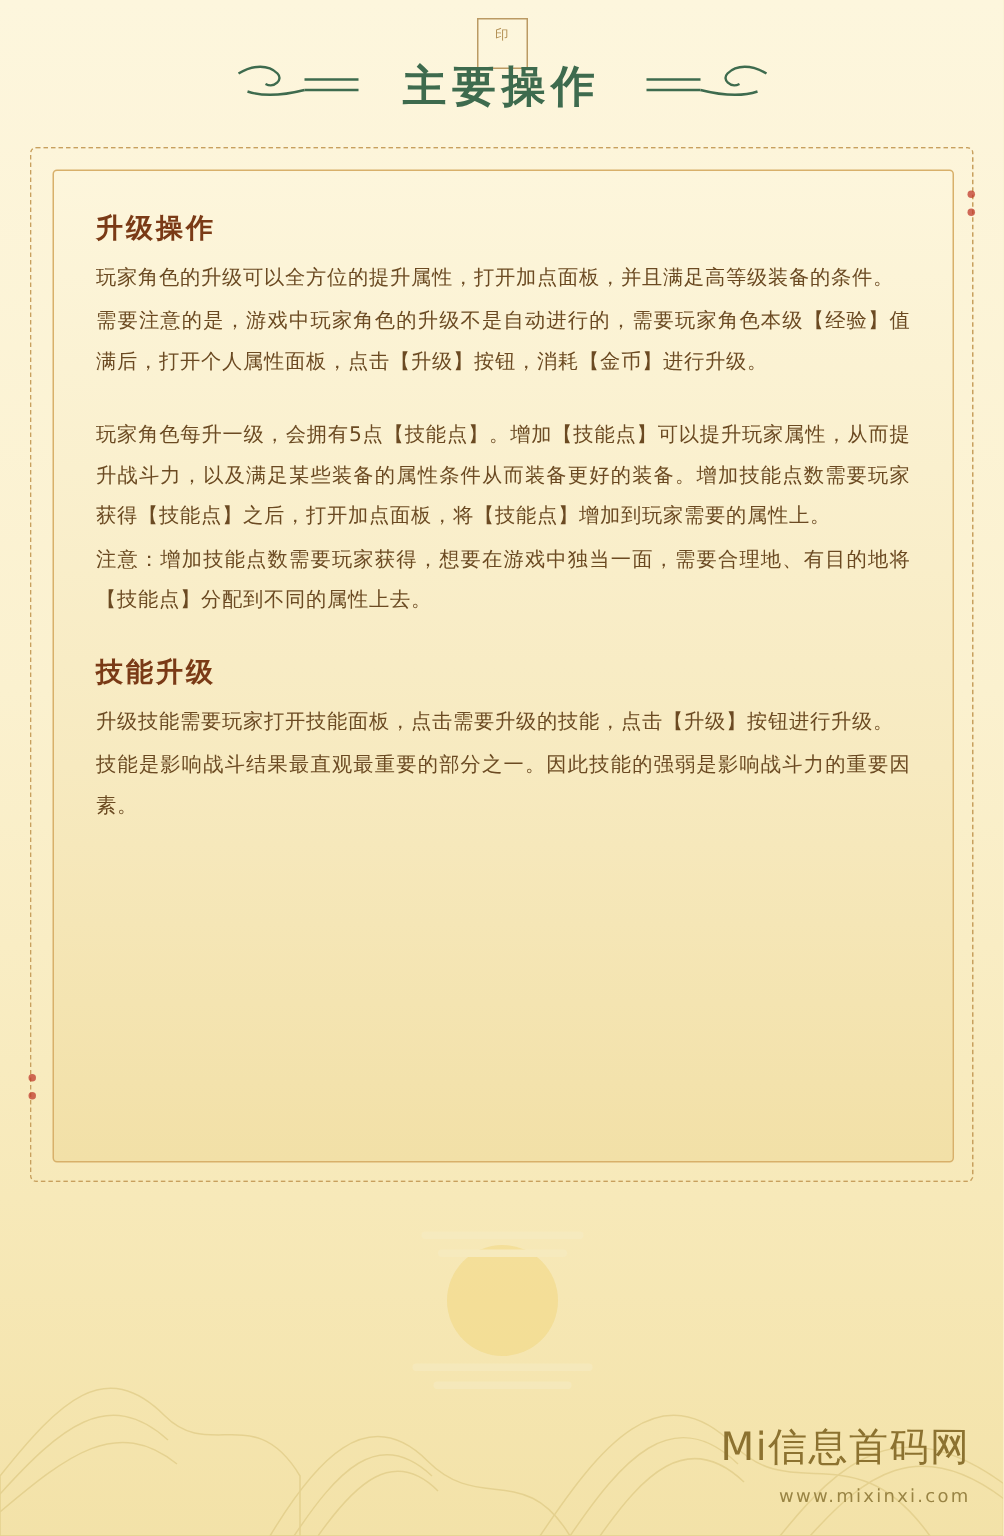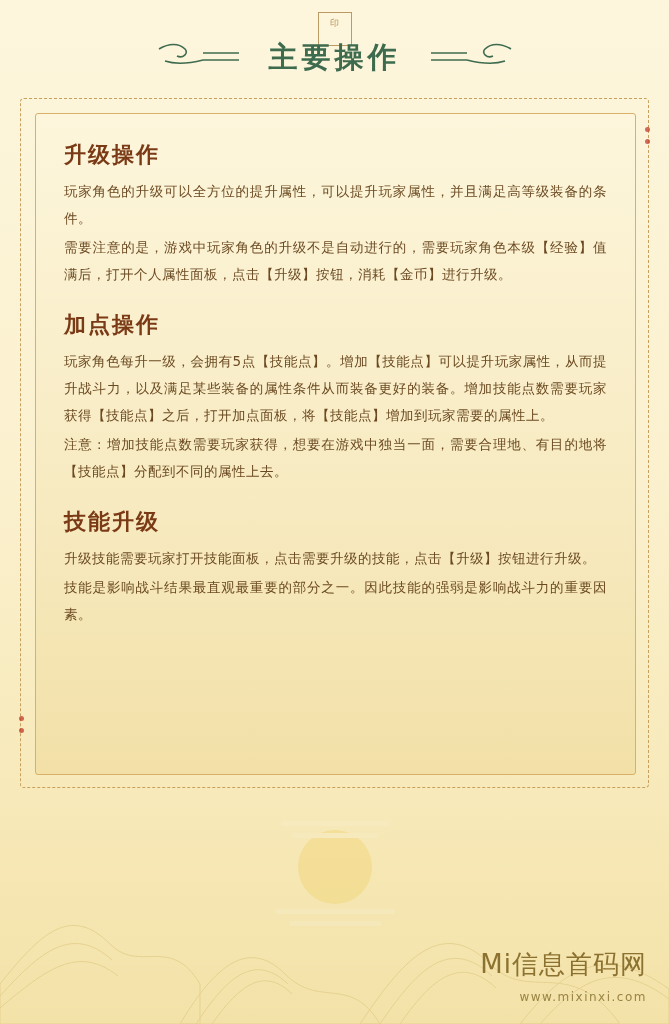--- a/index.html
+++ b/index.html
@@ -131,21 +131,21 @@
     position: absolute;
     width: 5px;
     height: 5px;
     border-radius: 50%;
     background: #c0392b;
     opacity: .75;
   }
 
   h2.section-title {
     font-family: "DejaVu Serif", serif;
-    font-size: 22px;
+    font-size: 18px;
     font-weight: bold;
     color: #7a3a16;
     margin: 0 0 8px 0;
     letter-spacing: 2px;
   }
   .section + .section { margin-top: 22px; }
   p.para {
     margin: 0 0 2px 0;
     font-size: 13.5px;
     line-height: 27px;
@@ -213,26 +213,25 @@
   <div class="outer-frame">
     <div class="dot" style="right:-2px; top:28px;"></div>
     <div class="dot" style="right:-2px; top:40px;"></div>
     <div class="dot" style="left:-2px;  bottom:66px;"></div>
     <div class="dot" style="left:-2px;  bottom:54px;"></div>
 
     <div class="inner-card">
 
       <div class="section">
         <h2 class="section-title">升级操作</h2>
-        <p class="para">玩家角色的升级可以全方位的提升属性，可以提升玩家属性，并且满足高等级装备的条件。</p>
+        <p class="para">玩家角色的升级可以全方位的提升属性，打开加点面板，并且满足高等级装备的条件。</p>
         <p class="para">需要注意的是，游戏中玩家角色的升级不是自动进行的，需要玩家角色本级【经验】值满后，打开个人属性面板，点击【升级】按钮，消耗【金币】进行升级。</p>
       </div>
 
       <div class="section">
-        <h2 class="section-title">加点操作</h2>
         <p class="para">玩家角色每升一级，会拥有5点【技能点】。增加【技能点】可以提升玩家属性，从而提升战斗力，以及满足某些装备的属性条件从而装备更好的装备。增加技能点数需要玩家获得【技能点】之后，打开加点面板，将【技能点】增加到玩家需要的属性上。</p>
         <p class="para">注意：增加技能点数需要玩家获得，想要在游戏中独当一面，需要合理地、有目的地将【技能点】分配到不同的属性上去。</p>
       </div>
 
       <div class="section">
         <h2 class="section-title">技能升级</h2>
         <p class="para">升级技能需要玩家打开技能面板，点击需要升级的技能，点击【升级】按钮进行升级。</p>
         <p class="para">技能是影响战斗结果最直观最重要的部分之一。因此技能的强弱是影响战斗力的重要因素。</p>
       </div>
 

